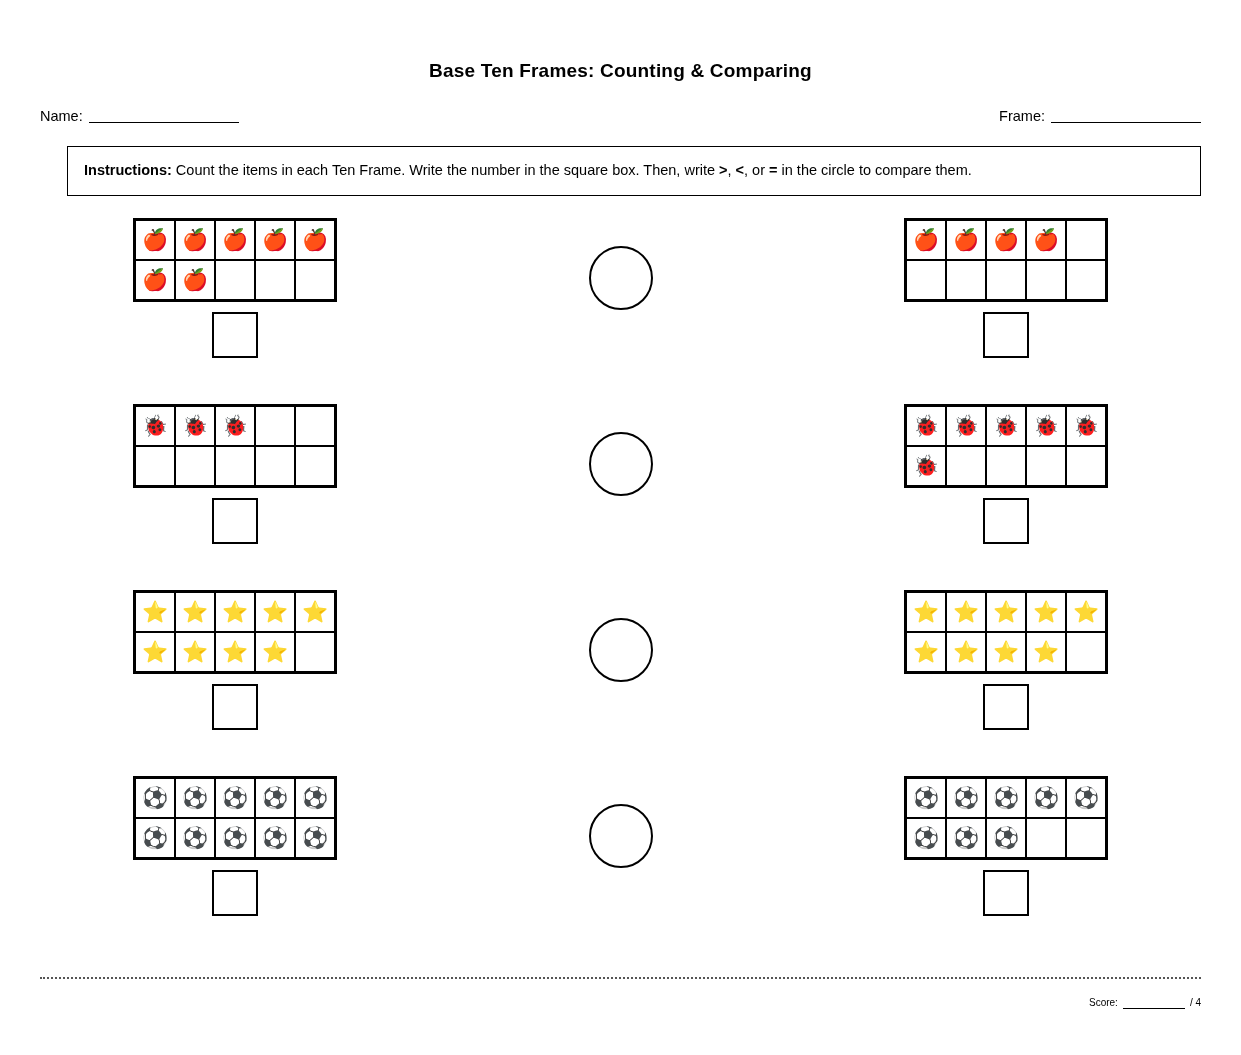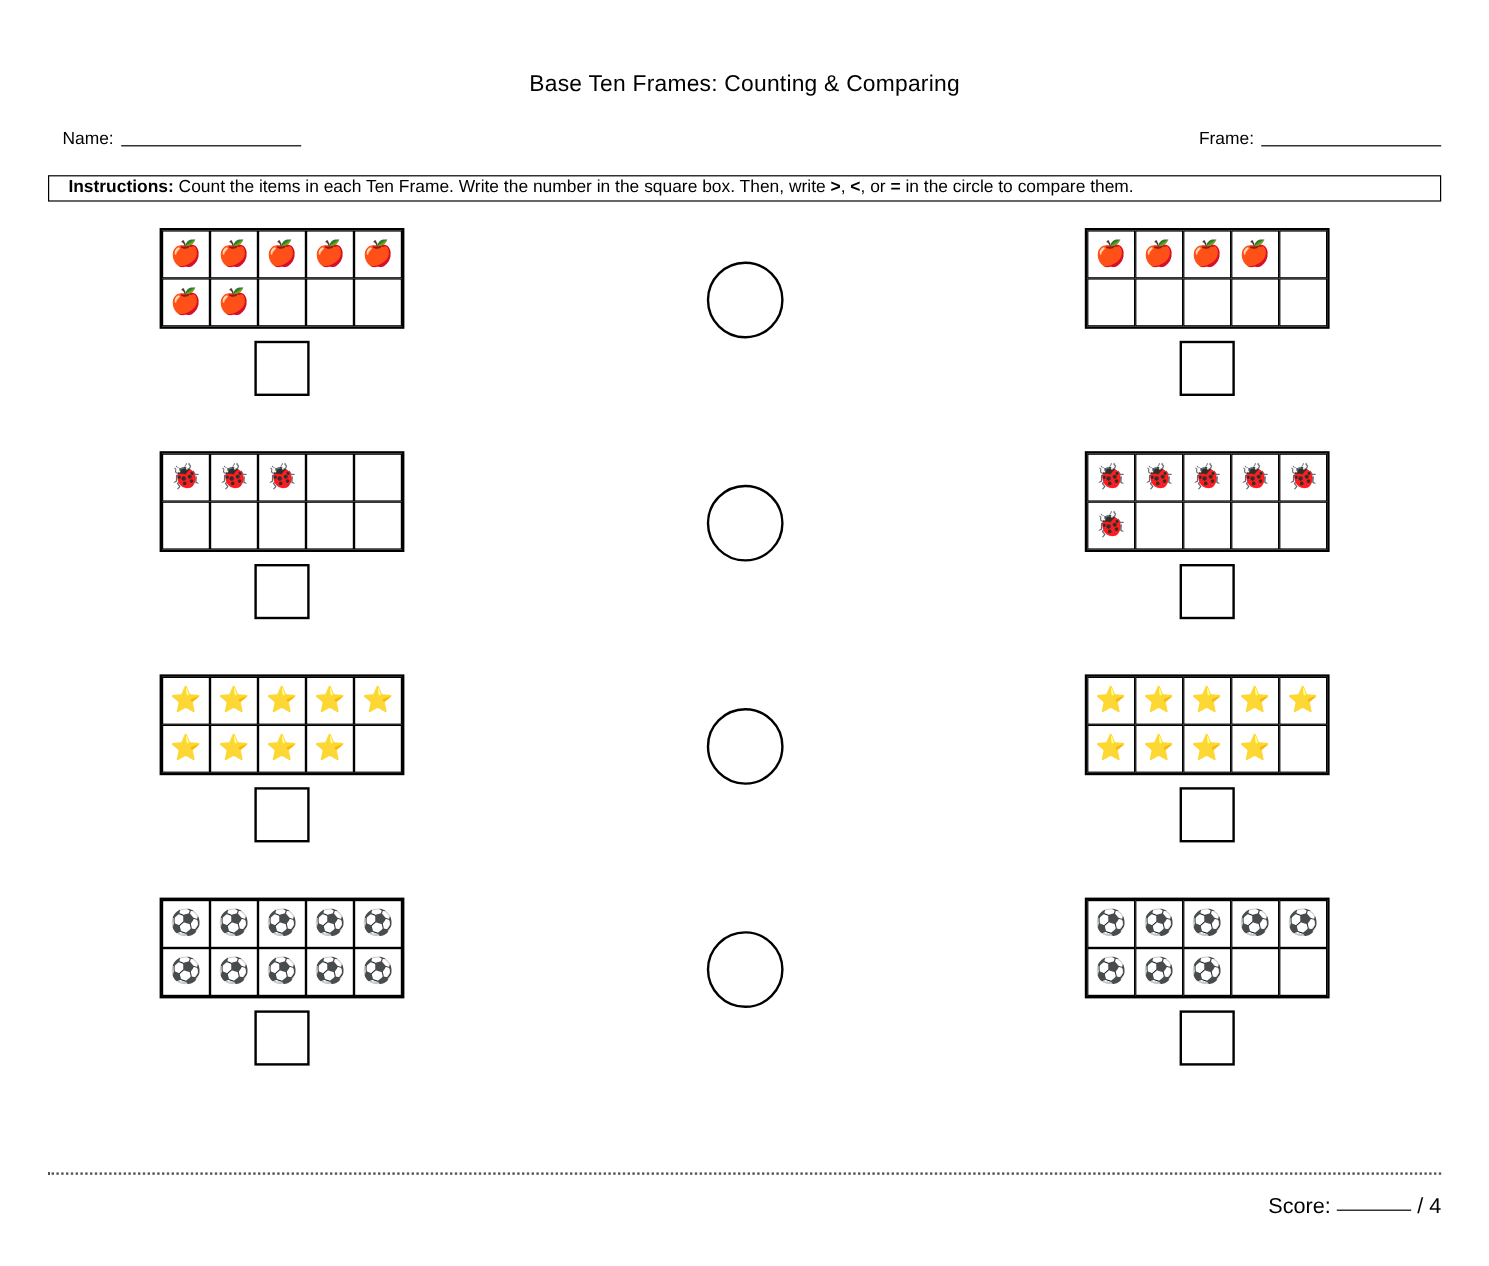--- a/index.html
+++ b/index.html
@@ -18,52 +18,52 @@
   .page {
     width: 1241px;
     height: 1055px;
     position: relative;
     box-sizing: border-box;
     padding: 0 40px;
   }
   .title {
     text-align: center;
     font-size: 19px;
-    font-weight: normal;
+    font-weight: bold;
     padding-top: 60px;
     letter-spacing: 0.2px;
   }
   .meta-row {
     display: flex;
     justify-content: space-between;
     align-items: flex-end;
     margin-top: 26px;
     font-size: 14.5px;
   }
   .meta-item {
     display: flex;
-    align-items: flex-start;
+    align-items: center;
     gap: 6px;
-    margin-left: 12px;
   }
   .meta-label { white-space: nowrap; }
   .meta-line {
     display: inline-block;
     border-bottom: 1px solid #000;
     height: 13px;
   }
   .name-line { width: 150px; }
   .date-line { width: 150px; }
 
   .instructions {
     margin-top: 22px;
     border: 1px solid #000;
-    padding: 0 16px;
+    padding: 14px 16px;
     font-size: 14.5px;
     line-height: 1.35;
+    margin-left: 27px;
   }
   .instructions b { font-weight: bold; }
 
   .problems {
     margin-top: 22px;
   }
   .problem-row {
     display: flex;
     align-items: flex-start;
     justify-content: space-between;
@@ -124,23 +124,23 @@
     position: absolute;
     left: 40px;
     right: 40px;
     top: 977px;
     border-top: 2px dotted #555;
   }
   .score {
     position: absolute;
     right: 40px;
     top: 995px;
-    font-size: 18px;
-    display: flex;
-    align-items: flex-start;
+    font-size: 10px;
+    display: flex;
+    align-items: center;
     gap: 5px;
   }
   .score-line {
     display: inline-block;
     border-bottom: 1px solid #000;
     width: 62px;
     height: 13px;
   }
 </style>
 </head>

